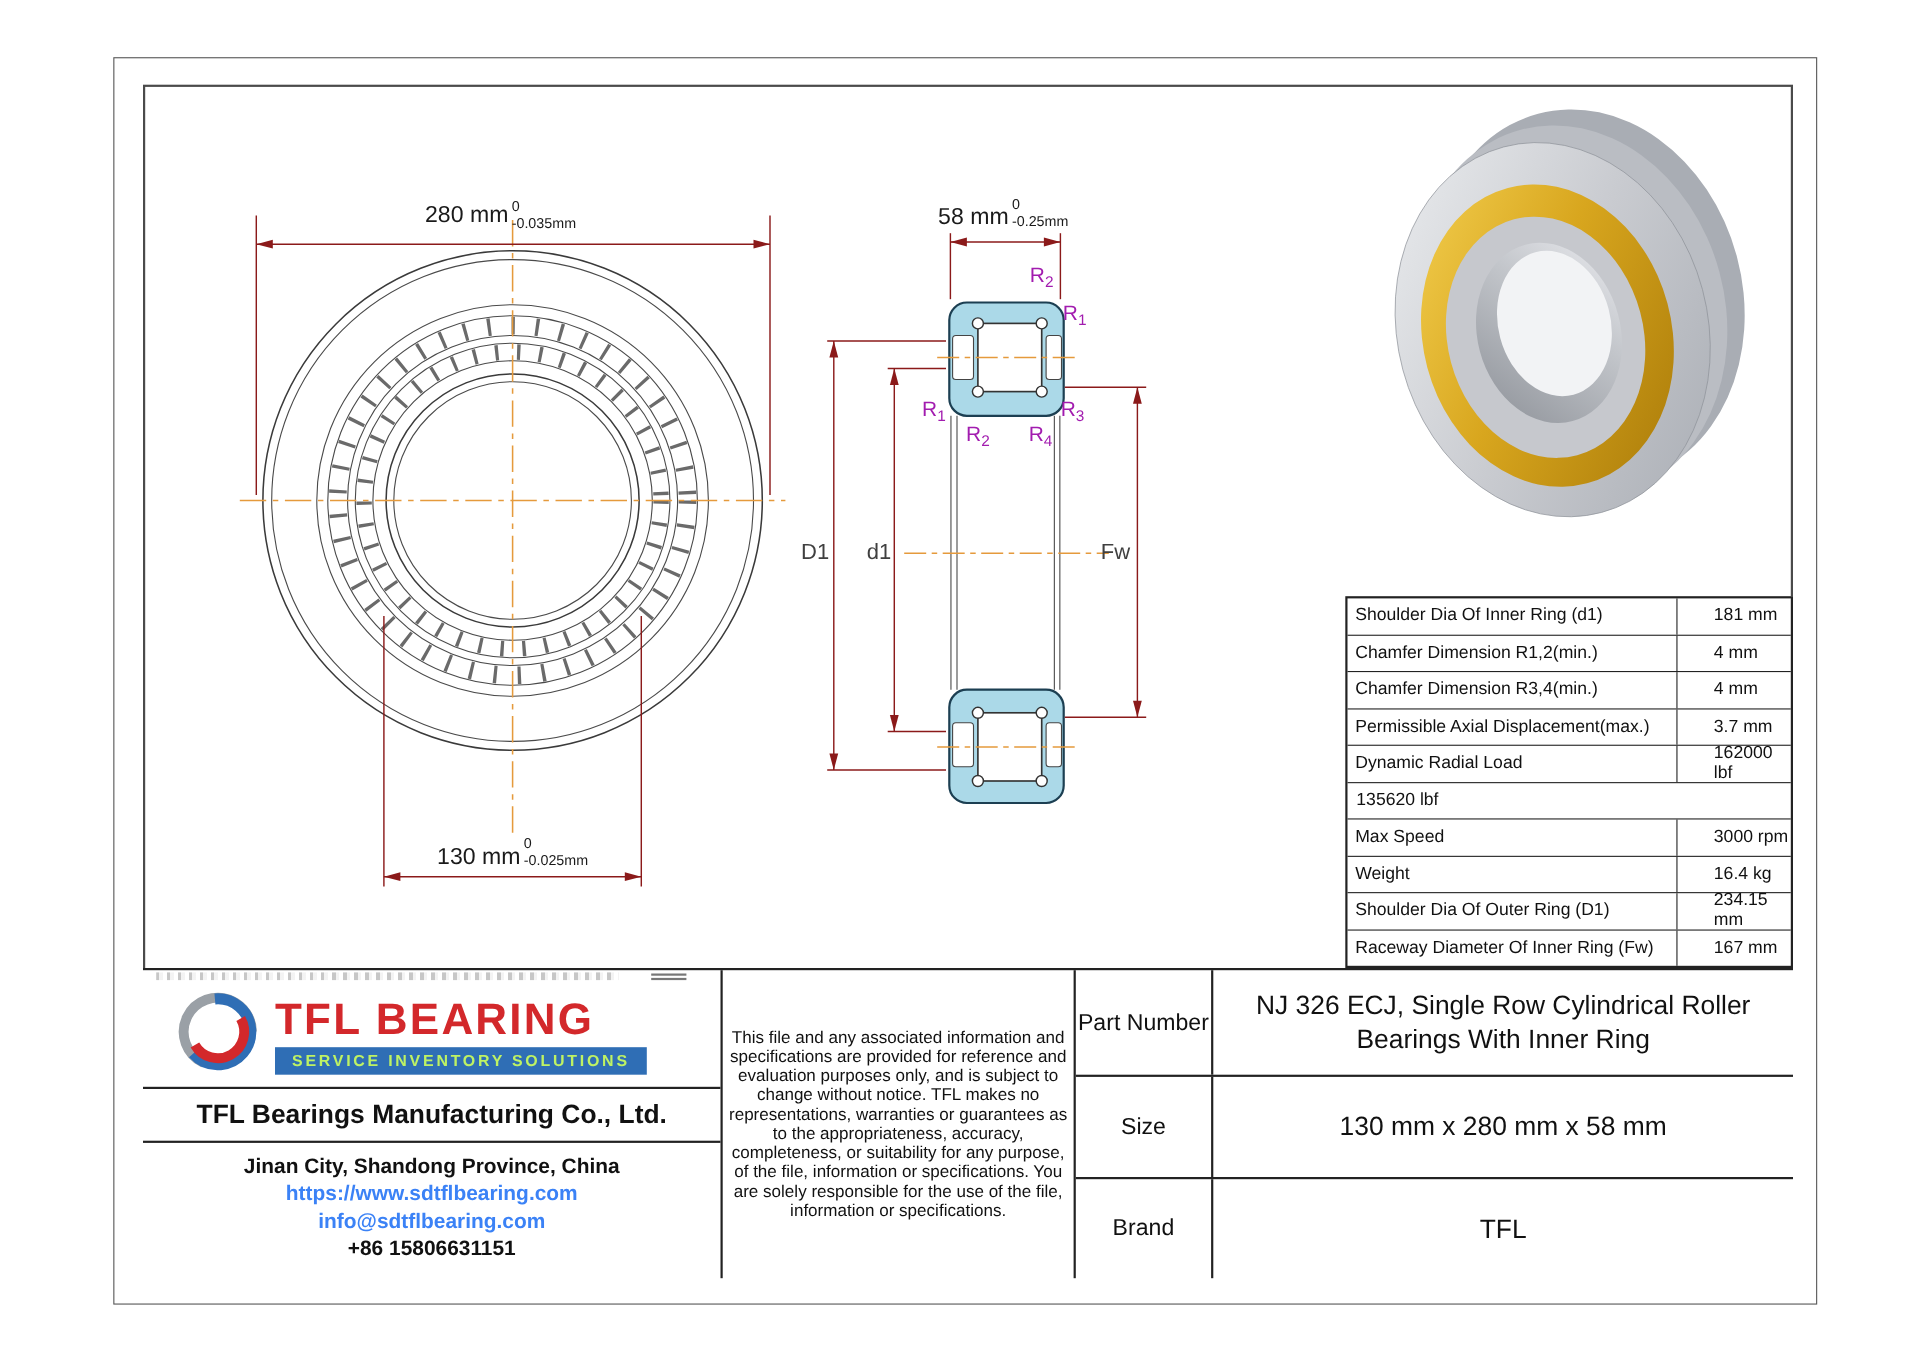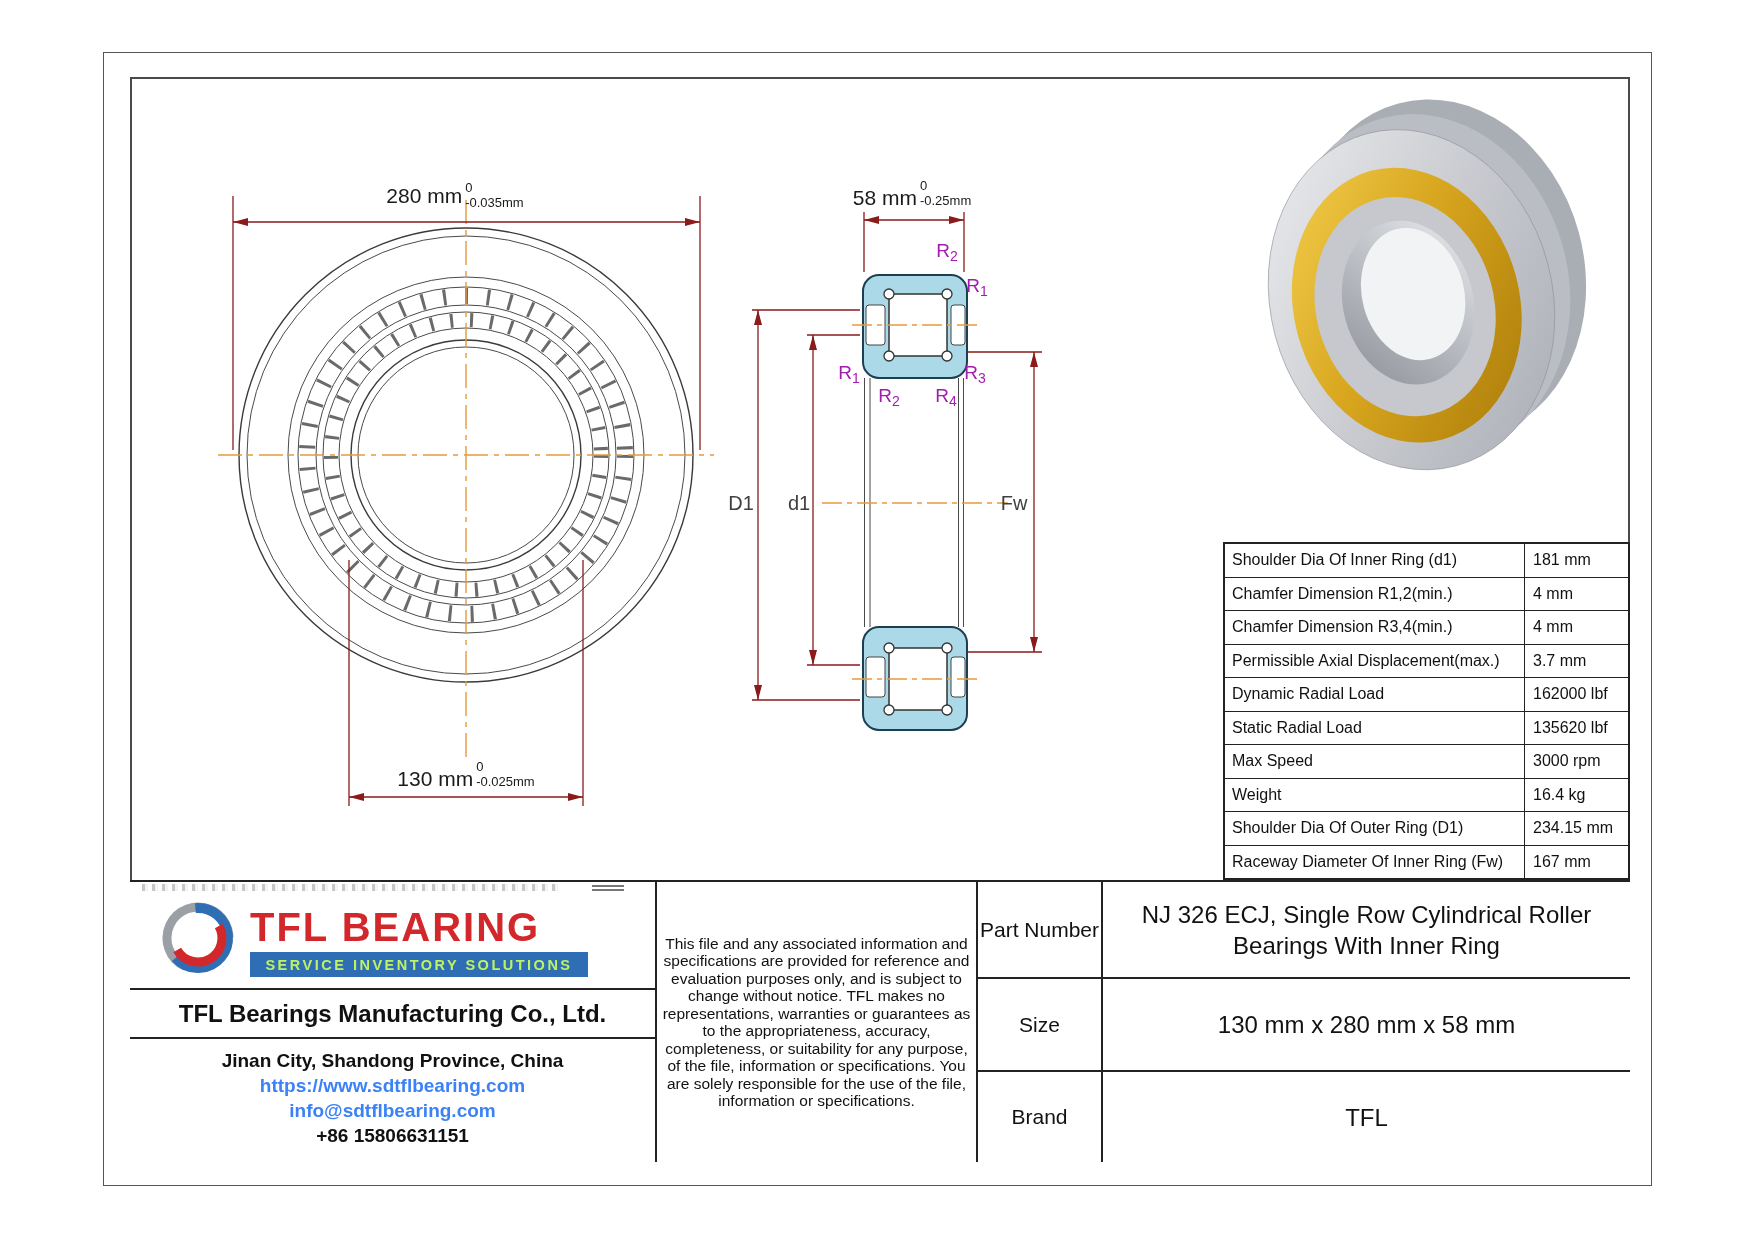--- a/index.html
+++ b/index.html
@@ -12,21 +12,21 @@
   svg.canvas{left:0;top:0;pointer-events:none;}
   
   .dim{display:flex;align-items:flex-end;font-size:21px;color:#1a1a1a;transform:translateX(-50%);white-space:nowrap;}
   .dim .tol{display:flex;flex-direction:column;align-items:flex-start;font-size:13px;line-height:1.15;margin-left:3px;padding-bottom:1px;}
   .red-label{color:#404040;font-size:20px;transform:translate(-50%,-50%);white-space:nowrap;}
   .r-label{color:#a21caf;font-size:19px;transform:translate(-50%,-50%);white-space:nowrap;}
   .r-label sub{font-size:14px;}
   
   .spec-table{left:1223px;top:542px;width:407px;height:338px;border:2px solid #222;
               display:flex;flex-direction:column;font-size:16px;background:#fff;}
-  .spec-row{flex:1;display:flex;border-top:1.5px solid #222;min-height:0;}
+  .spec-row{flex:1;display:flex;border-top:1.5px solid #222;min-height:0;gap:25px;}
   .spec-row:first-child{border-top:none;}
   .spec-label{width:300px;border-right:1.5px solid #222;display:flex;align-items:center;padding-left:7px;}
   .spec-value{flex:1;display:flex;align-items:center;padding-left:8px;}
   
   .footer{left:130px;top:880px;width:1500px;height:280px;border-top:2px solid #222;background:#fff;}
   .f-left{left:0;top:0;width:525px;height:280px;}
   .f-logo-cell{left:0;top:0;width:525px;height:108px;border-bottom:2px solid #222;}
   .f-company-cell{left:0;top:108px;width:525px;height:49px;border-bottom:2px solid #222;
                   display:flex;align-items:center;justify-content:center;font-size:24px;font-weight:700;}
   .f-contact-cell{left:0;top:157px;width:525px;height:123px;text-align:center;padding-top:9px;font-size:19px;line-height:25px;font-weight:700;}
@@ -227,21 +227,20 @@
     </div>
   <div class="spec-row">
       <div class="spec-label">Permissible Axial Displacement(max.)</div>
       <div class="spec-value">3.7 mm</div>
     </div>
   <div class="spec-row">
       <div class="spec-label">Dynamic Radial Load</div>
       <div class="spec-value">162000 lbf</div>
     </div>
   <div class="spec-row">
-      <div class="spec-label">Static Radial Load</div>
       <div class="spec-value">135620 lbf</div>
     </div>
   <div class="spec-row">
       <div class="spec-label">Max Speed</div>
       <div class="spec-value">3000 rpm</div>
     </div>
   <div class="spec-row">
       <div class="spec-label">Weight</div>
       <div class="spec-value">16.4 kg</div>
     </div>

